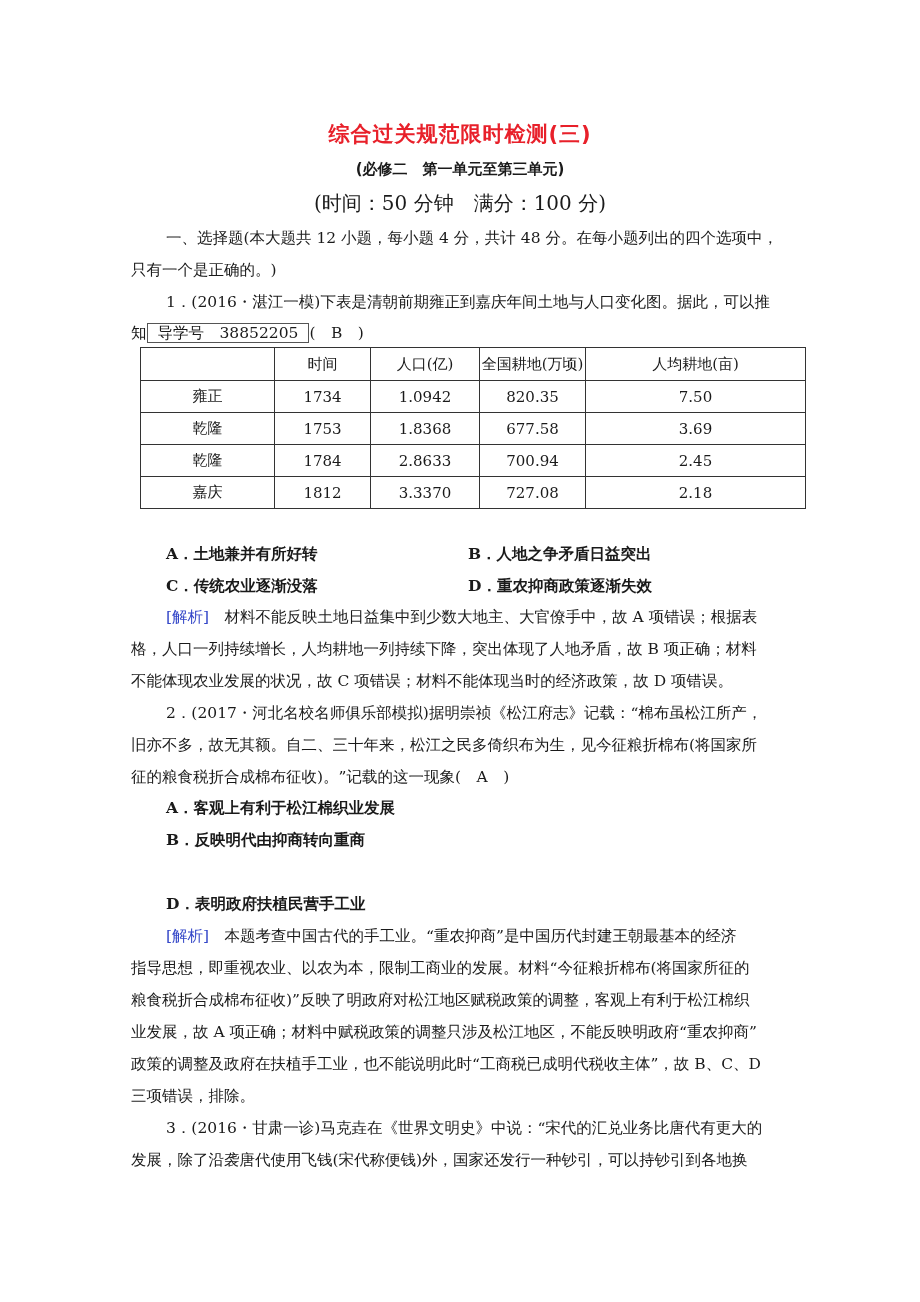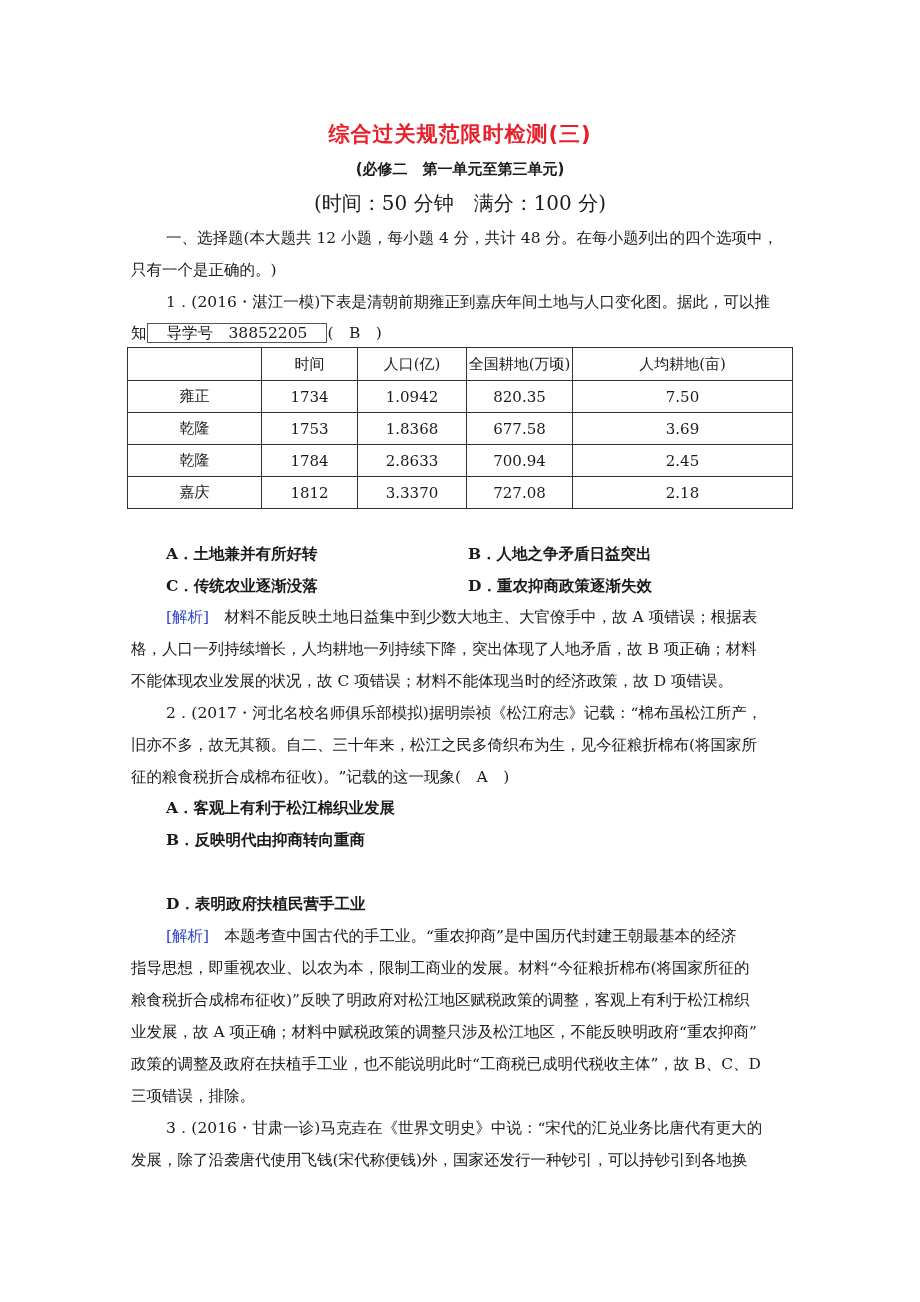--- a/index.html
+++ b/index.html
@@ -11,22 +11,22 @@
            font-family: "DejaVu Sans", "Liberation Sans", sans-serif; }
   .subtitle { position: absolute; left: 0; width: 920px; top: 160px; text-align: center;
               font-size: 15px; font-weight: bold; font-family: "DejaVu Sans", sans-serif; }
   .meta { position: absolute; left: 0; width: 920px; top: 190px; text-align: center;
           font-size: 20px; }
   .line { position: absolute; left: 131px; width: 672px; font-size: 15.5px; line-height: 20px;
           white-space: nowrap; }
   .indent { left: 166px; }
   .opt { position: absolute; font-size: 15.5px; white-space: nowrap; font-weight: bold; }
   .tag { color: #3346c8; }
-  .idbox { border: 1px solid #555; padding: 0 19px; }
-  table.data { position: absolute; left: 127px; top: 347px; width: 666px;
+  .idbox { border: 1px solid #555; padding: 0 10px; }
+  table.data { position: absolute; left: 140px; top: 347px; width: 666px;
                border-collapse: collapse; font-size: 15px; }
   table.data td { border: 1px solid #333; height: 31px; text-align: center; padding: 0; }
   table.data tr:first-child td { height: 32px; }
   table.data td.c0 { width: 133px; }
   table.data td.c1 { width: 95px; }
   table.data td.c2 { width: 108px; }
   table.data td.c3 { width: 105px; }
 </style>
 </head>
 <body>

